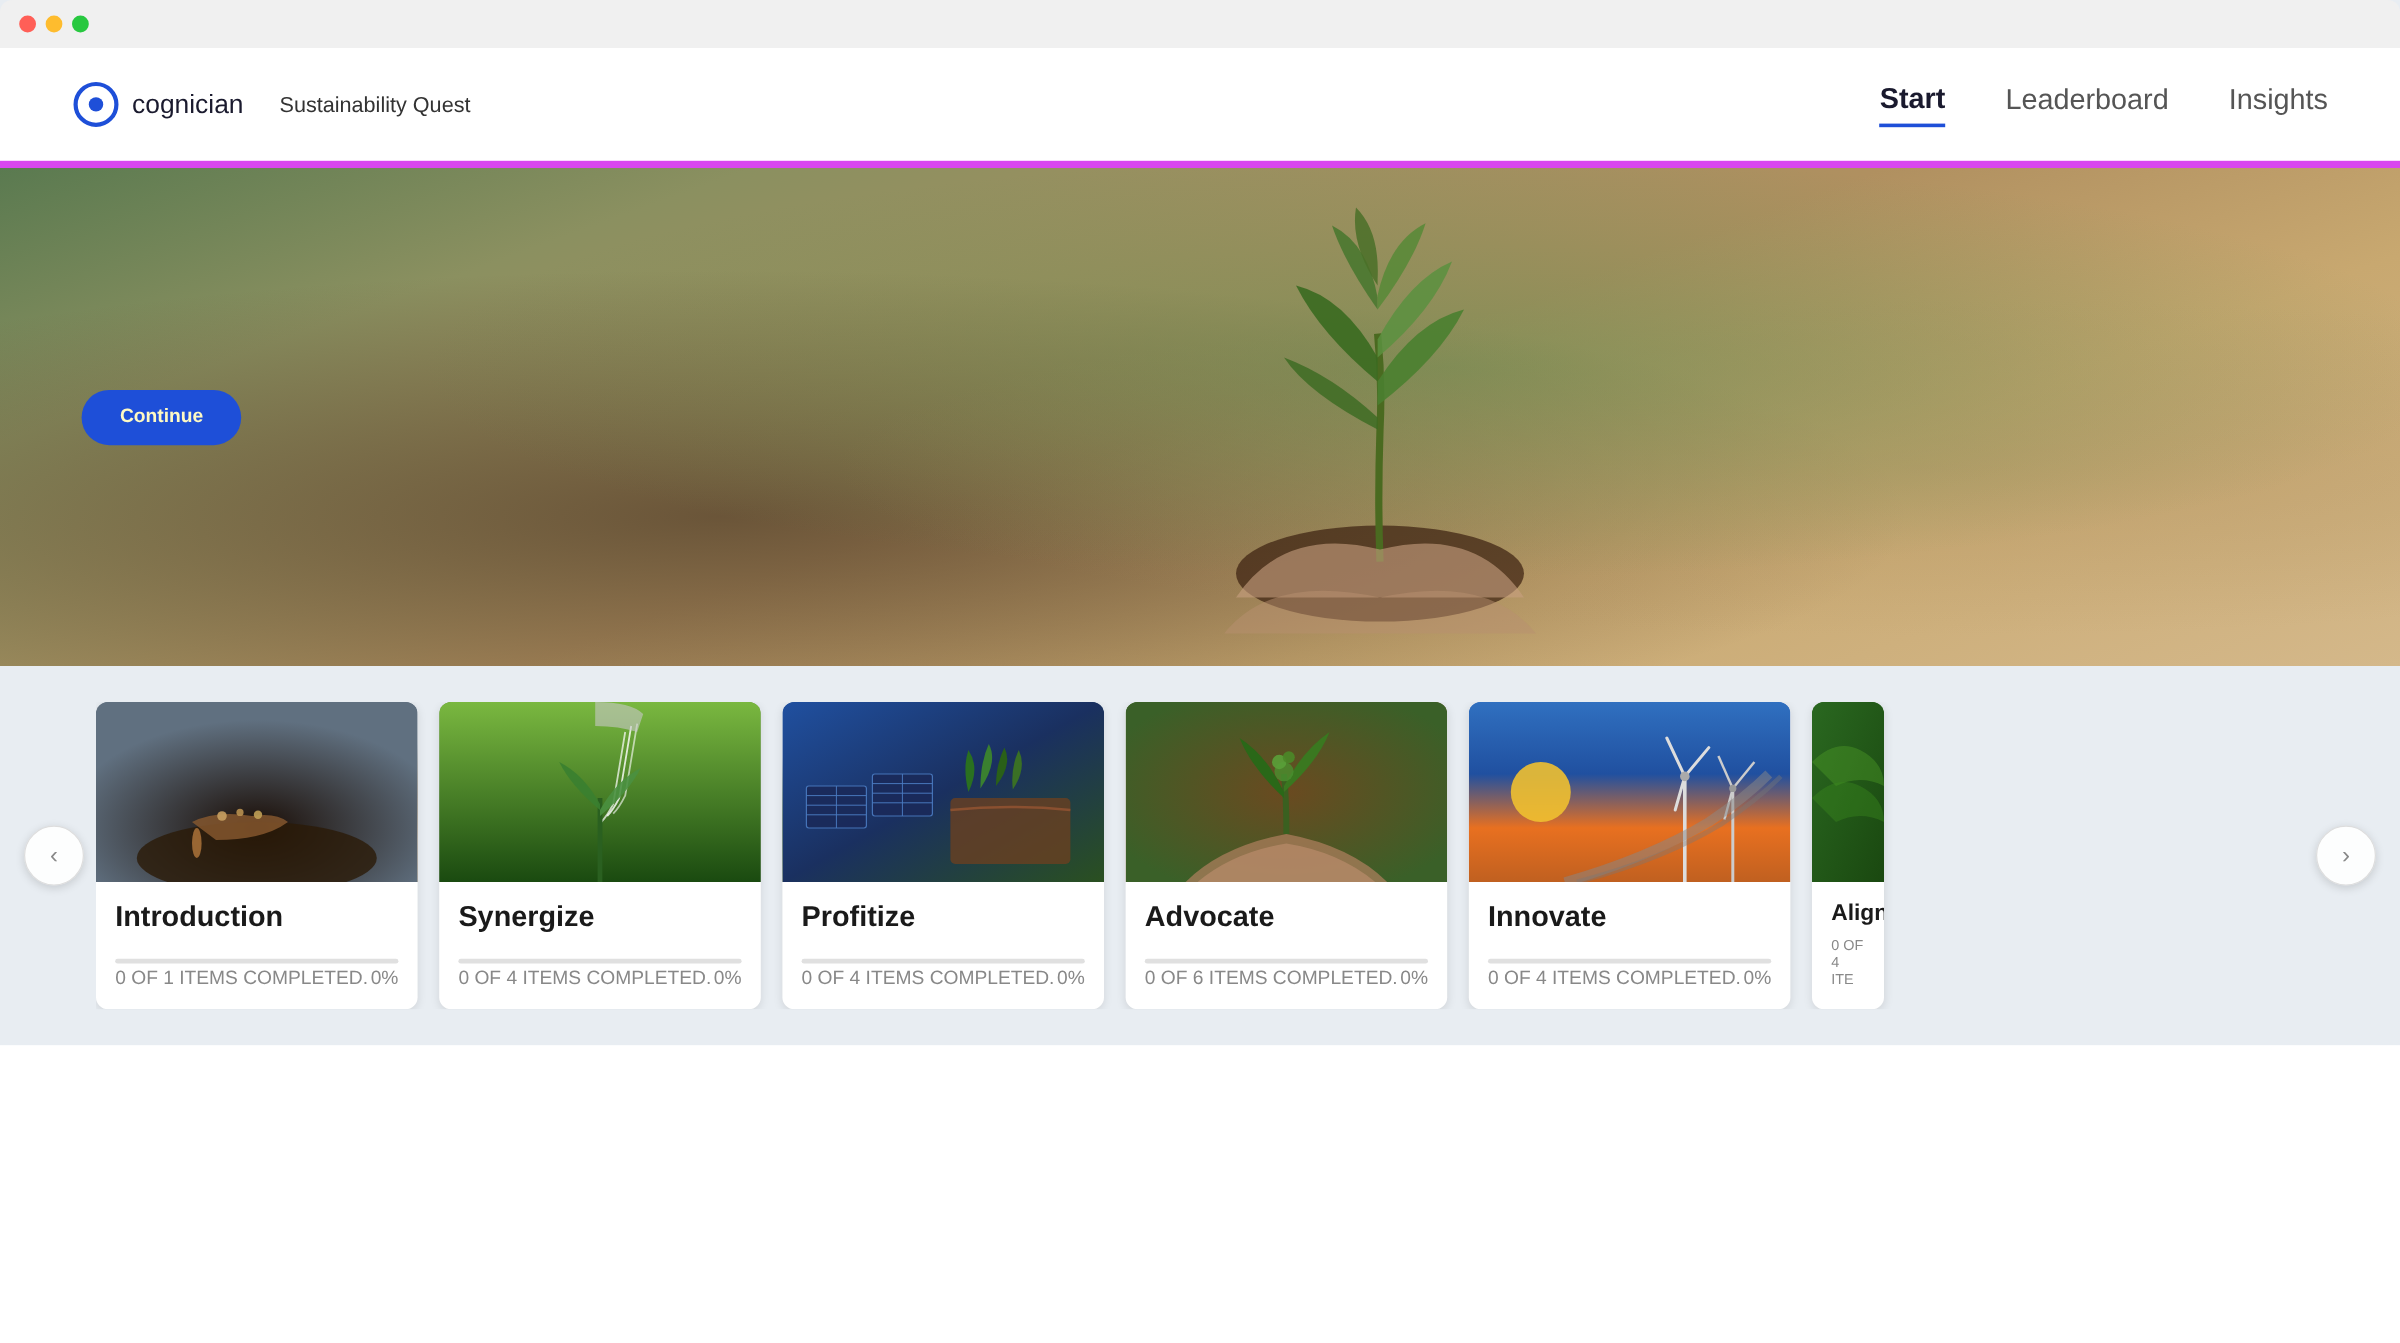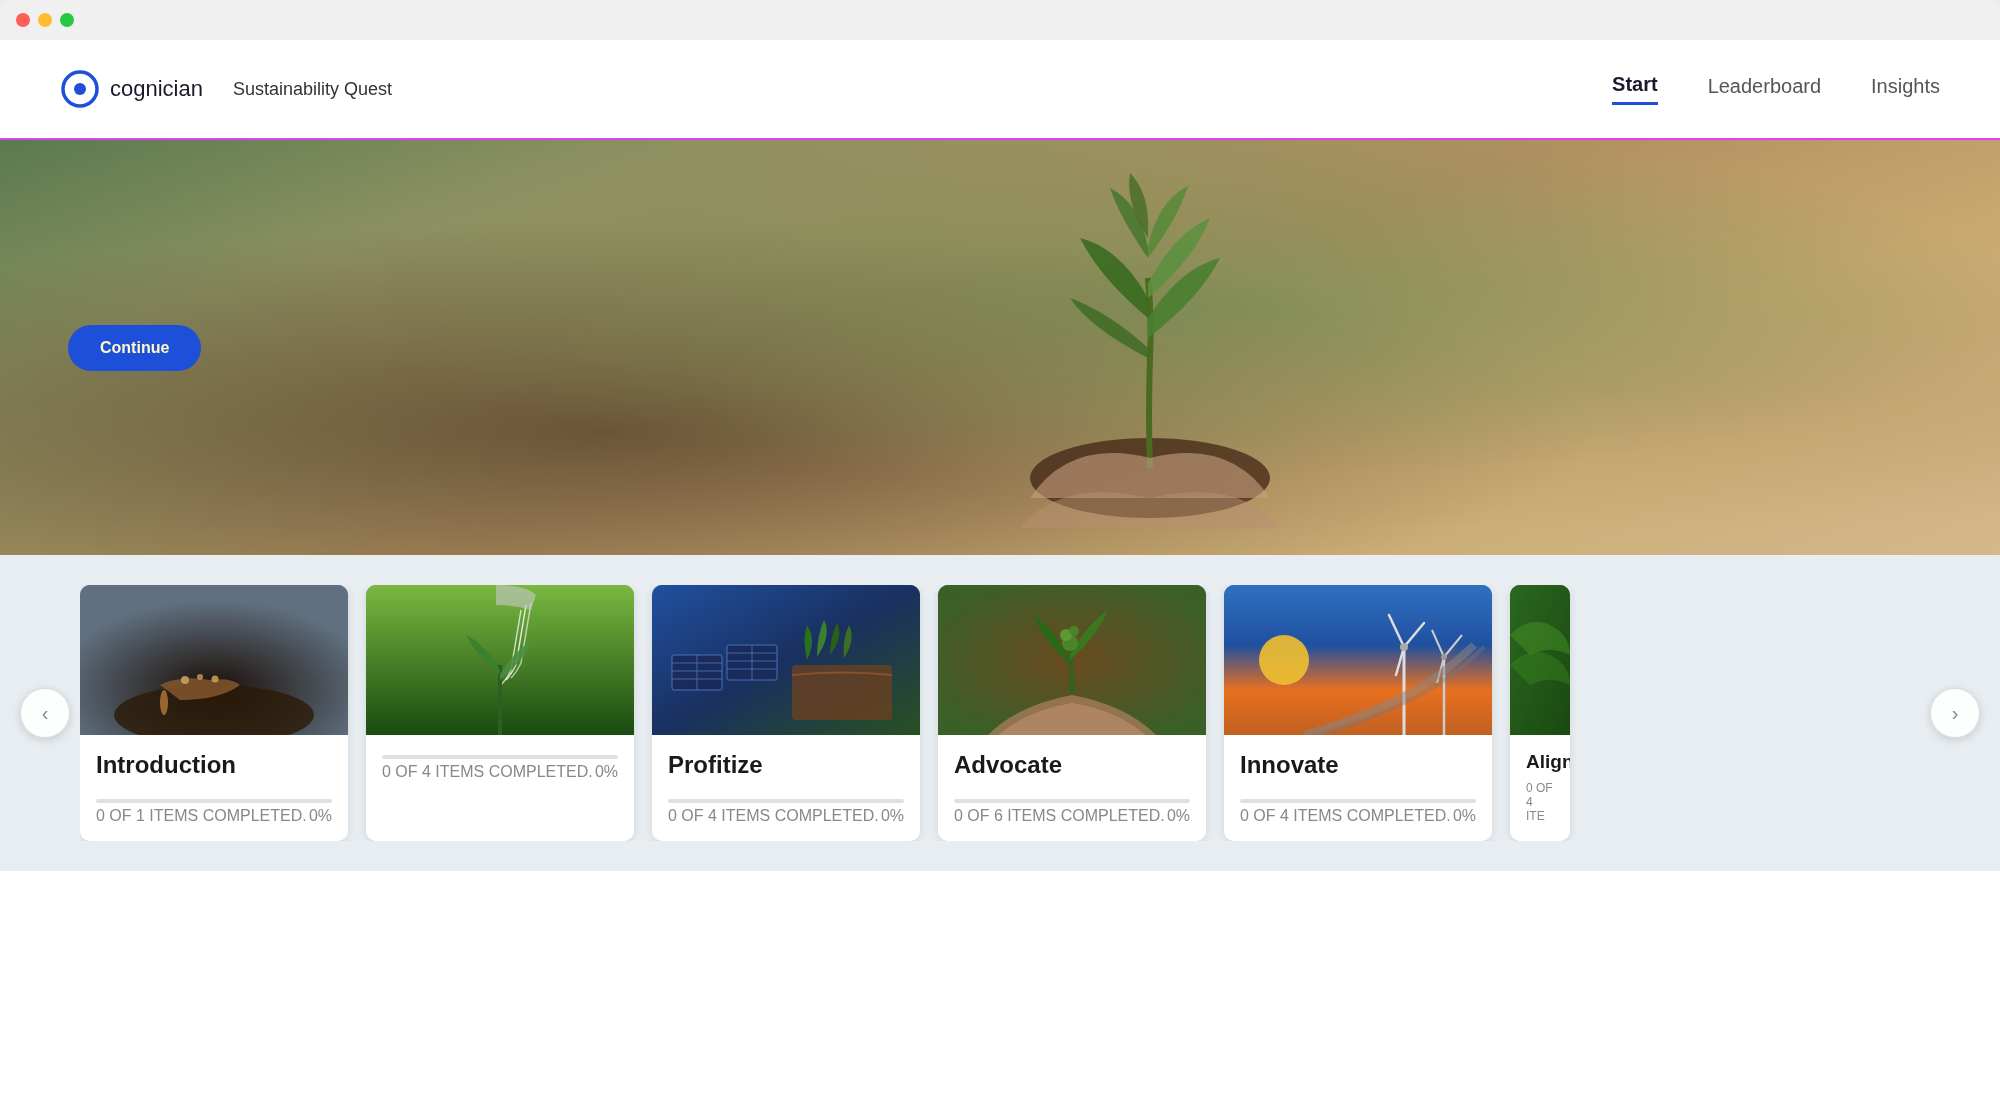--- a/index.html
+++ b/index.html
@@ -35,21 +35,21 @@
       min-height: 1079px;
     }
 
     
     .header {
       display: flex;
       align-items: center;
       padding: 0 60px;
       height: 100px;
       background: #fff;
-      border-bottom: 2px solid #d946ef;
+      border-bottom: 6px solid #d946ef;
     }
     .logo {
       display: flex;
       align-items: center;
       gap: 10px;
       text-decoration: none;
       color: #1a1a2e;
     }
     .logo-icon {
       width: 40px;
@@ -66,21 +66,21 @@
       margin-left: 30px;
       font-weight: 400;
     }
     .nav {
       margin-left: auto;
       display: flex;
       align-items: center;
       gap: 50px;
     }
     .nav-item {
-      font-size: 20px;
+      font-size: 24px;
       color: #555;
       cursor: pointer;
       padding-bottom: 6px;
       text-decoration: none;
     }
     .nav-item.active {
       color: #1a1a2e;
       font-weight: 600;
       border-bottom: 3px solid #1e4fd8;
     }
@@ -426,20 +426,23 @@
               <path d="M155 25 Q150 55 145 85 Q140 95 135 100" stroke="white" stroke-width="1.5" fill="none" opacity="0.7"></path>
               <path d="M165 18 Q160 48 155 78 Q150 88 145 93" stroke="white" stroke-width="1.5" fill="none" opacity="0.6"></path>
 
               <path d="M130 0 Q160 0 170 10 L165 25 Q150 20 130 20 Z" fill="rgba(200,200,200,0.6)"></path>
 
               <path d="M134 150 Q134 100 134 80" stroke="#2a6020" stroke-width="4" fill="none"></path>
               <path d="M134 90 Q110 70 100 50 Q120 60 134 85" fill="#3a8030" opacity="0.9"></path>
               <path d="M134 95 Q158 75 168 55 Q148 65 134 90" fill="#4a9040" opacity="0.9"></path>
             </svg>
           </div>
+          <div class="card-body">
+            <div class="card-title">Synergize</div>
+          </div>
           <div class="card-footer">
             <div class="card-progress-bar-bg">
               <div class="card-progress-bar-fill"></div>
             </div>
             <div class="card-progress-info">
               <span>0 OF 4 ITEMS COMPLETED.</span>
               <span>0%</span>
             </div>
           </div>
         </div>

